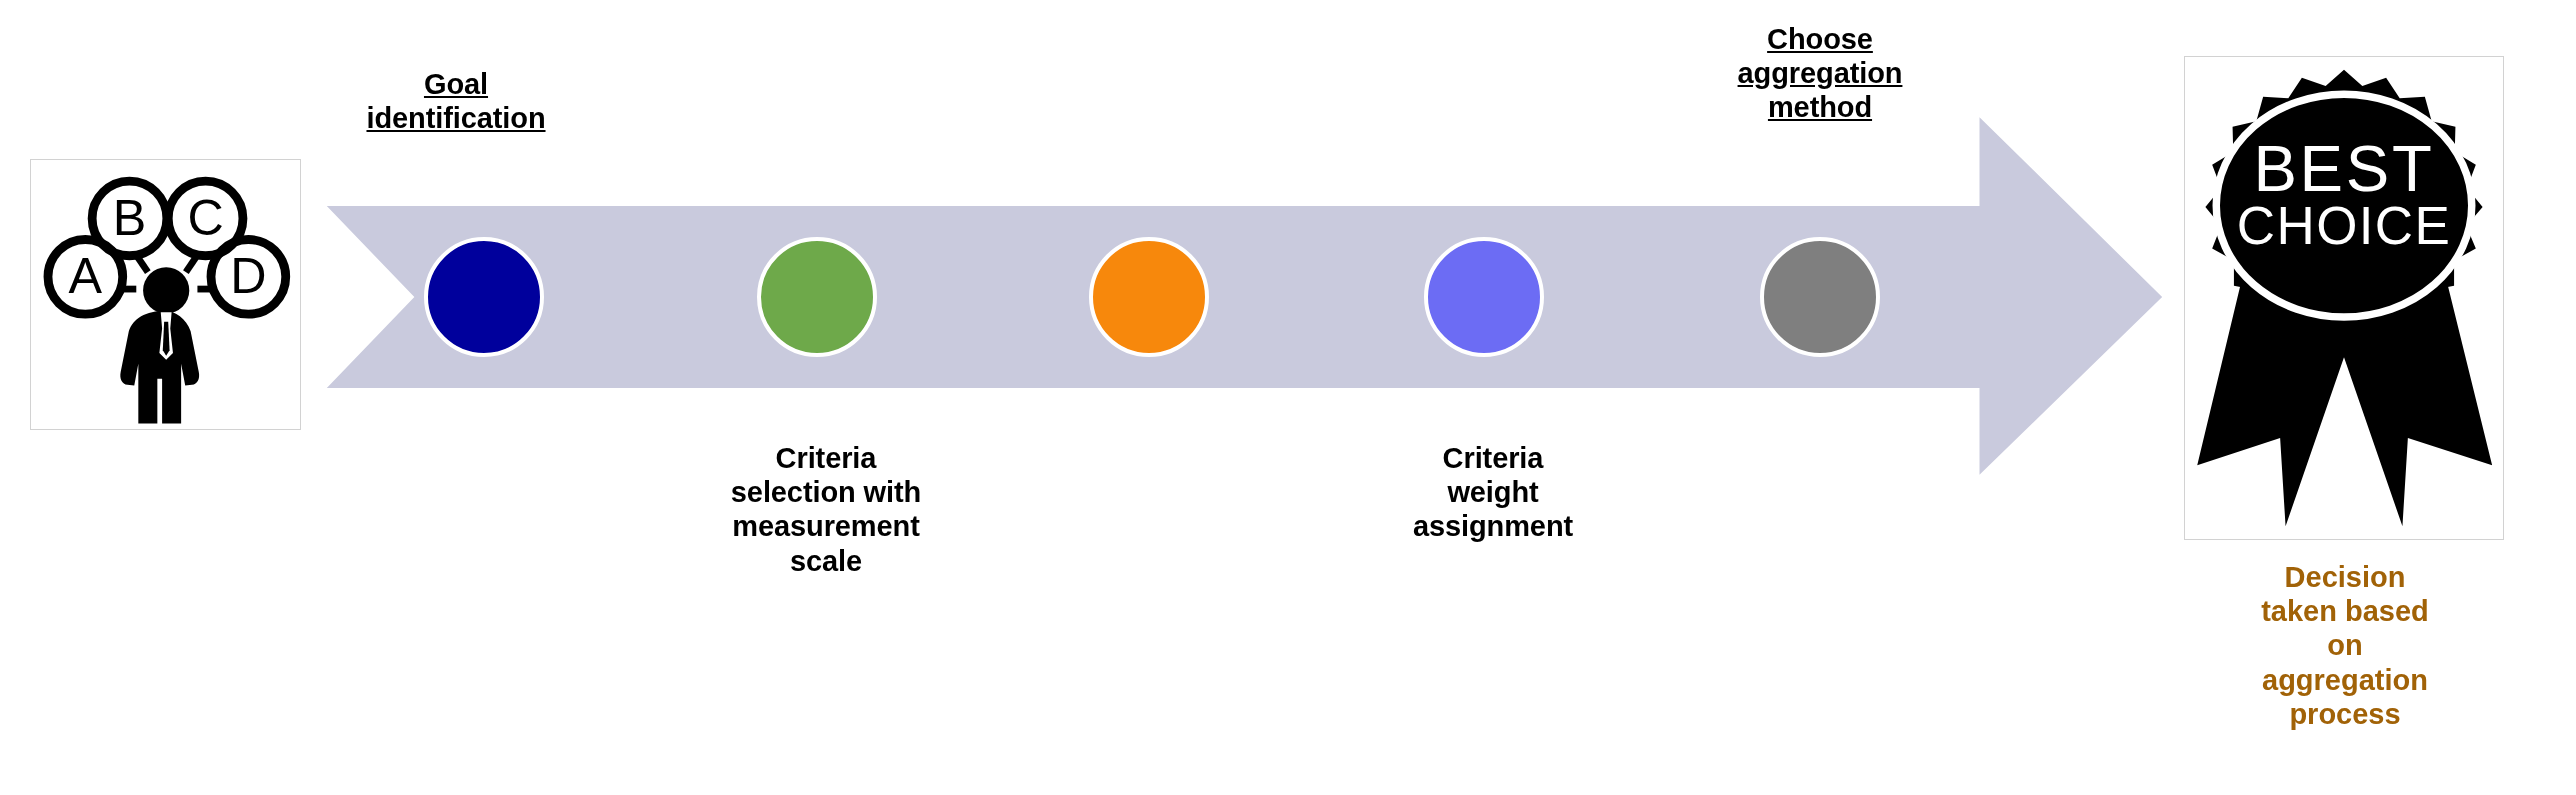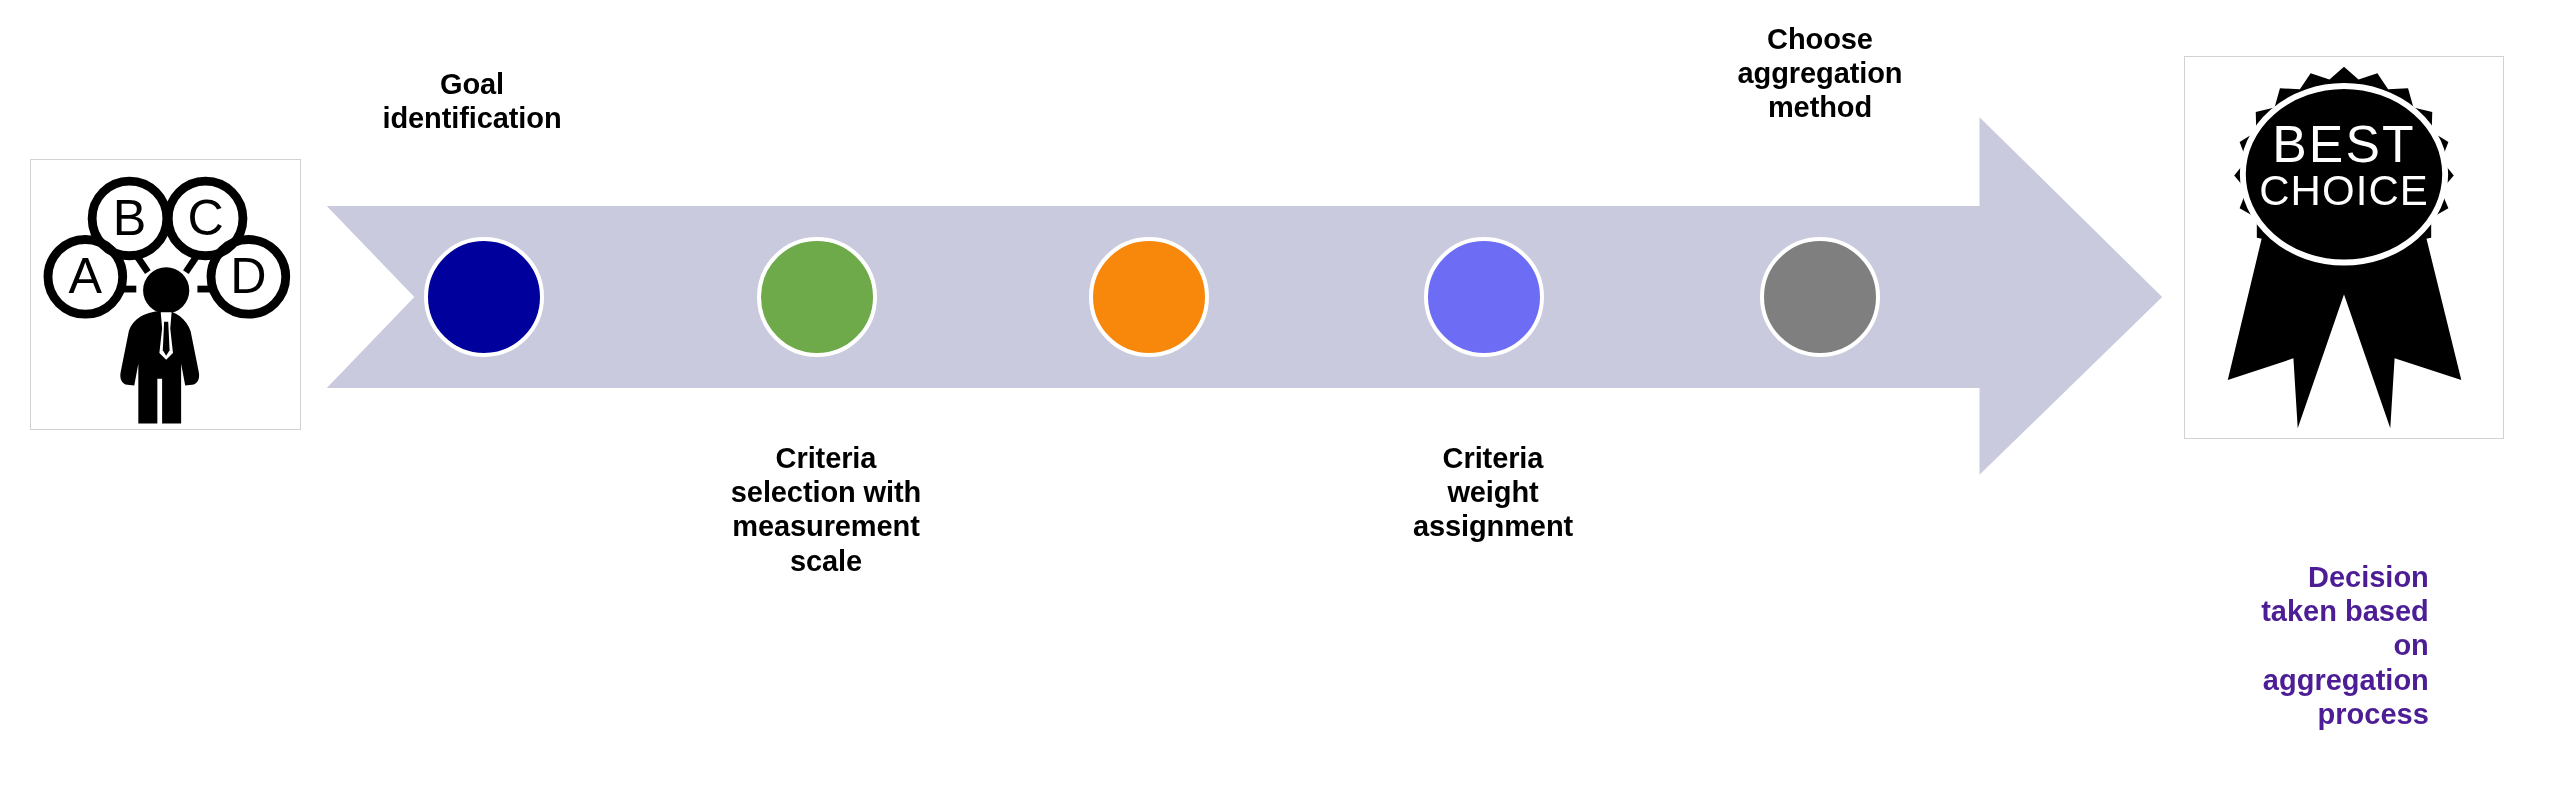--- a/index.html
+++ b/index.html
@@ -57,46 +57,46 @@
   
   .step-label {
     position: absolute;
     text-align: center;
     font-weight: bold;
     font-size: 29px;
     line-height: 1.18;
     color: #000000;
     letter-spacing: -0.1px;
   }
-  .label-above { transform: translateX(-50%); }
+  .label-above { transform: translateX(-50%); text-decoration: underline; }
   .label-below { transform: translateX(-50%); margin-left: 8px; }
 
   
   .ribbon-box {
     position: absolute;
     left: 2184px;
     top: 56px;
     width: 320px;
-    height: 383px;
+    height: 484px;
     border: 1.4px solid #d2d2d2;
     box-sizing: border-box;
     background: #ffffff;
   }
   .ribbon-box svg { display:block; width:100%; height:100%; }
 
   .result-label {
     position: absolute;
     left: 2345px;
     top: 560px;
     transform: translateX(-50%);
-    text-align: right;
+    text-align: center;
     font-weight: bold;
     font-size: 29px;
     line-height: 1.18;
-    color: #4c1d95;
+    color: #a16207;
     white-space: pre-line;
   }
 </style>
 </head>
 <body>
 
 <div class="stage">
 
   <div class="icon-box">
     <svg viewBox="0 0 396 396" xmlns="http://www.w3.org/2000/svg">
@@ -151,21 +151,21 @@
                        2423,408 2423,535 2690,275 2423,12 2423,142" fill="#c9cadd"></polygon>
     </svg>
   </div>
 
   <div class="step-dot" style="left:424px; top:237px; background:#00009C;"></div>
   <div class="step-dot" style="left:757px; top:237px; background:#6EA94A;"></div>
   <div class="step-dot" style="left:1089px; top:237px; background:#F7880C;"></div>
   <div class="step-dot" style="left:1424px; top:237px; background:#6C6CF4;"></div>
   <div class="step-dot" style="left:1760px; top:237px; background:#7F7F7F;"></div>
 
-  <div class="step-label label-above" style="left:472px; top:67px; white-space:pre-line;">Goal
+  <div class="step-label label-above" style="left:456px; top:67px; white-space:pre-line;">Goal
 identification</div>
 
   <div class="step-label label-below" style="left:818px; top:441px; white-space:pre-line;">Criteria
 selection with
 measurement
 scale</div>
 
 
   <div class="step-label label-below" style="left:1485px; top:441px; white-space:pre-line;">Criteria
 weight

